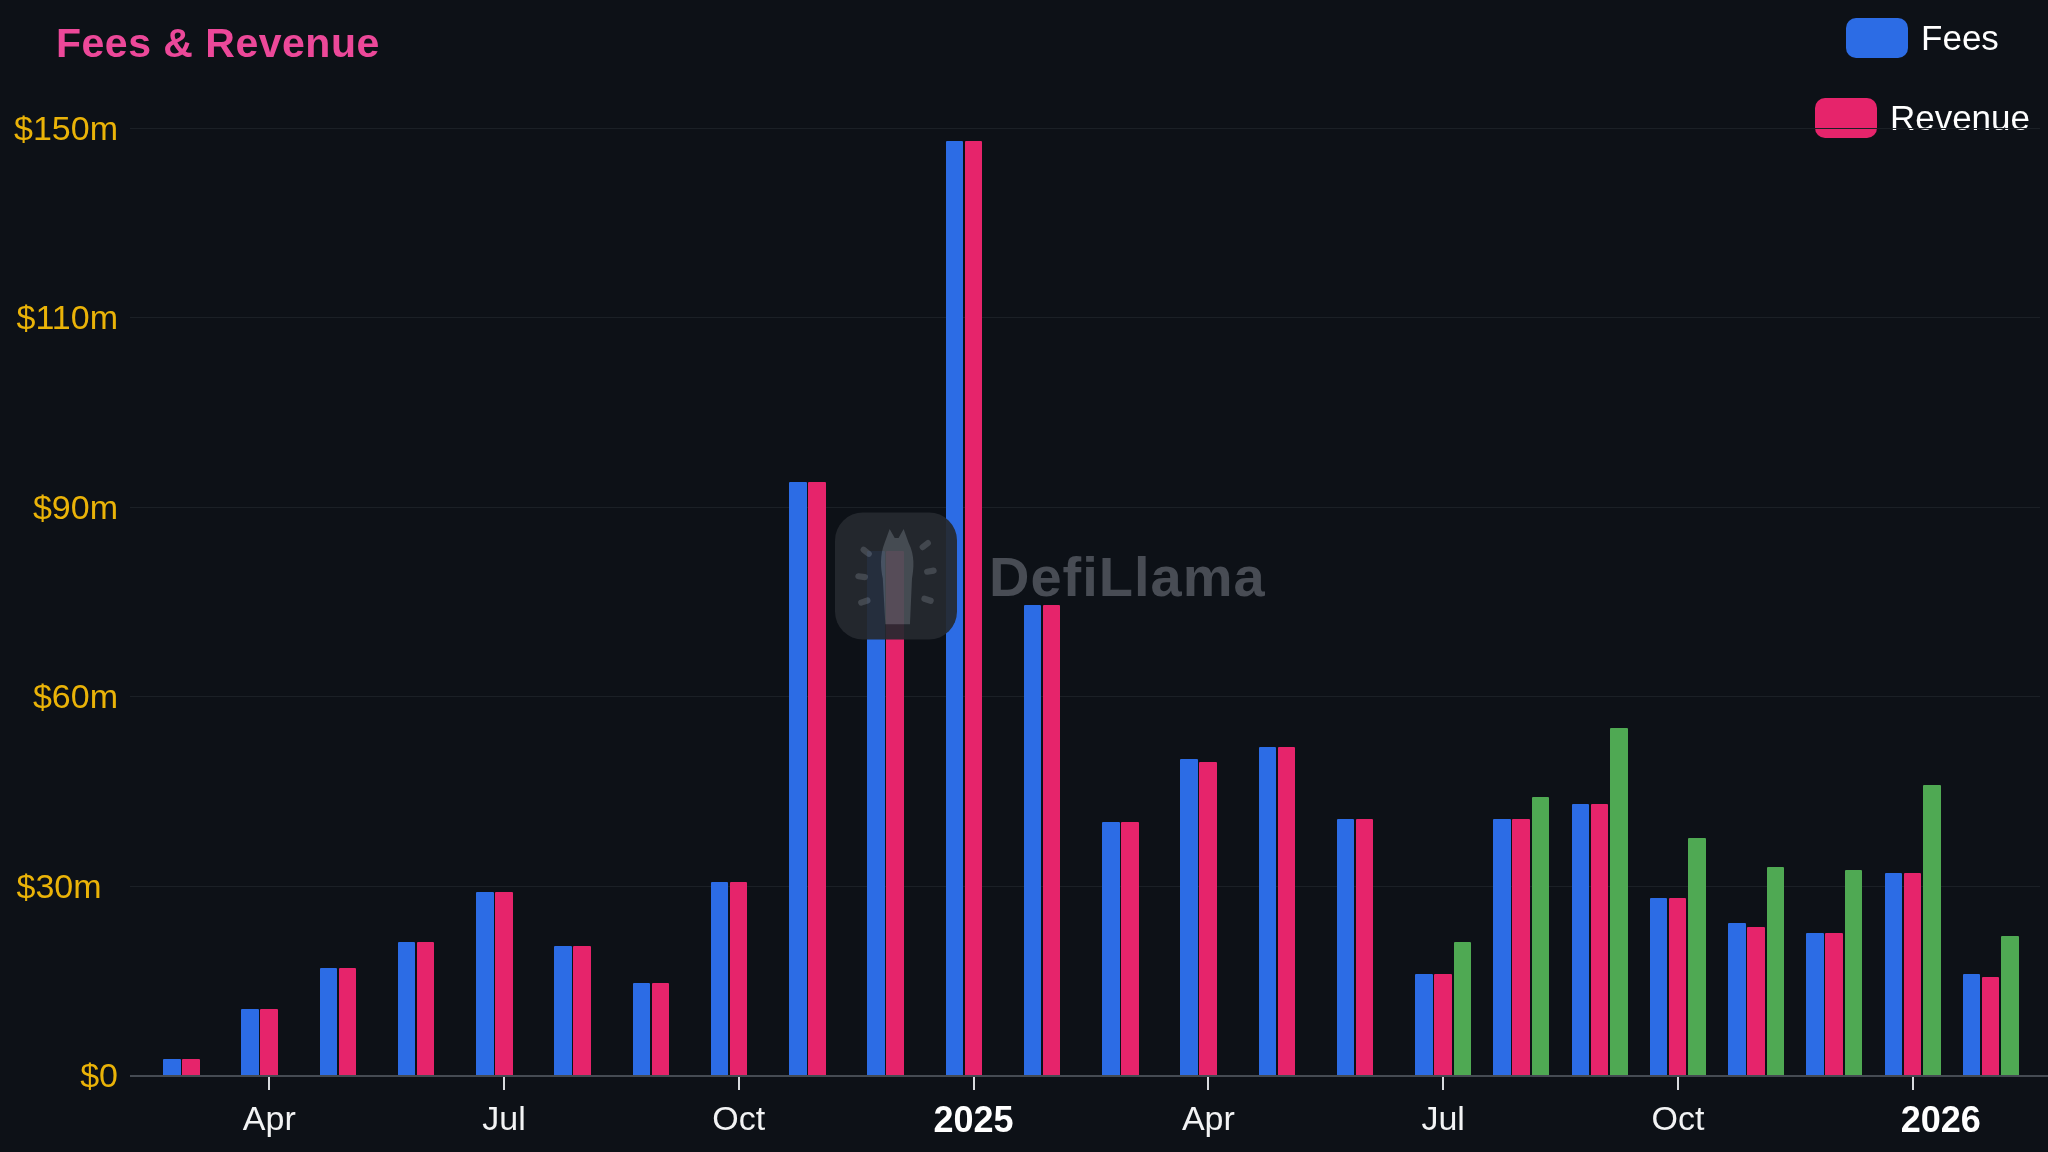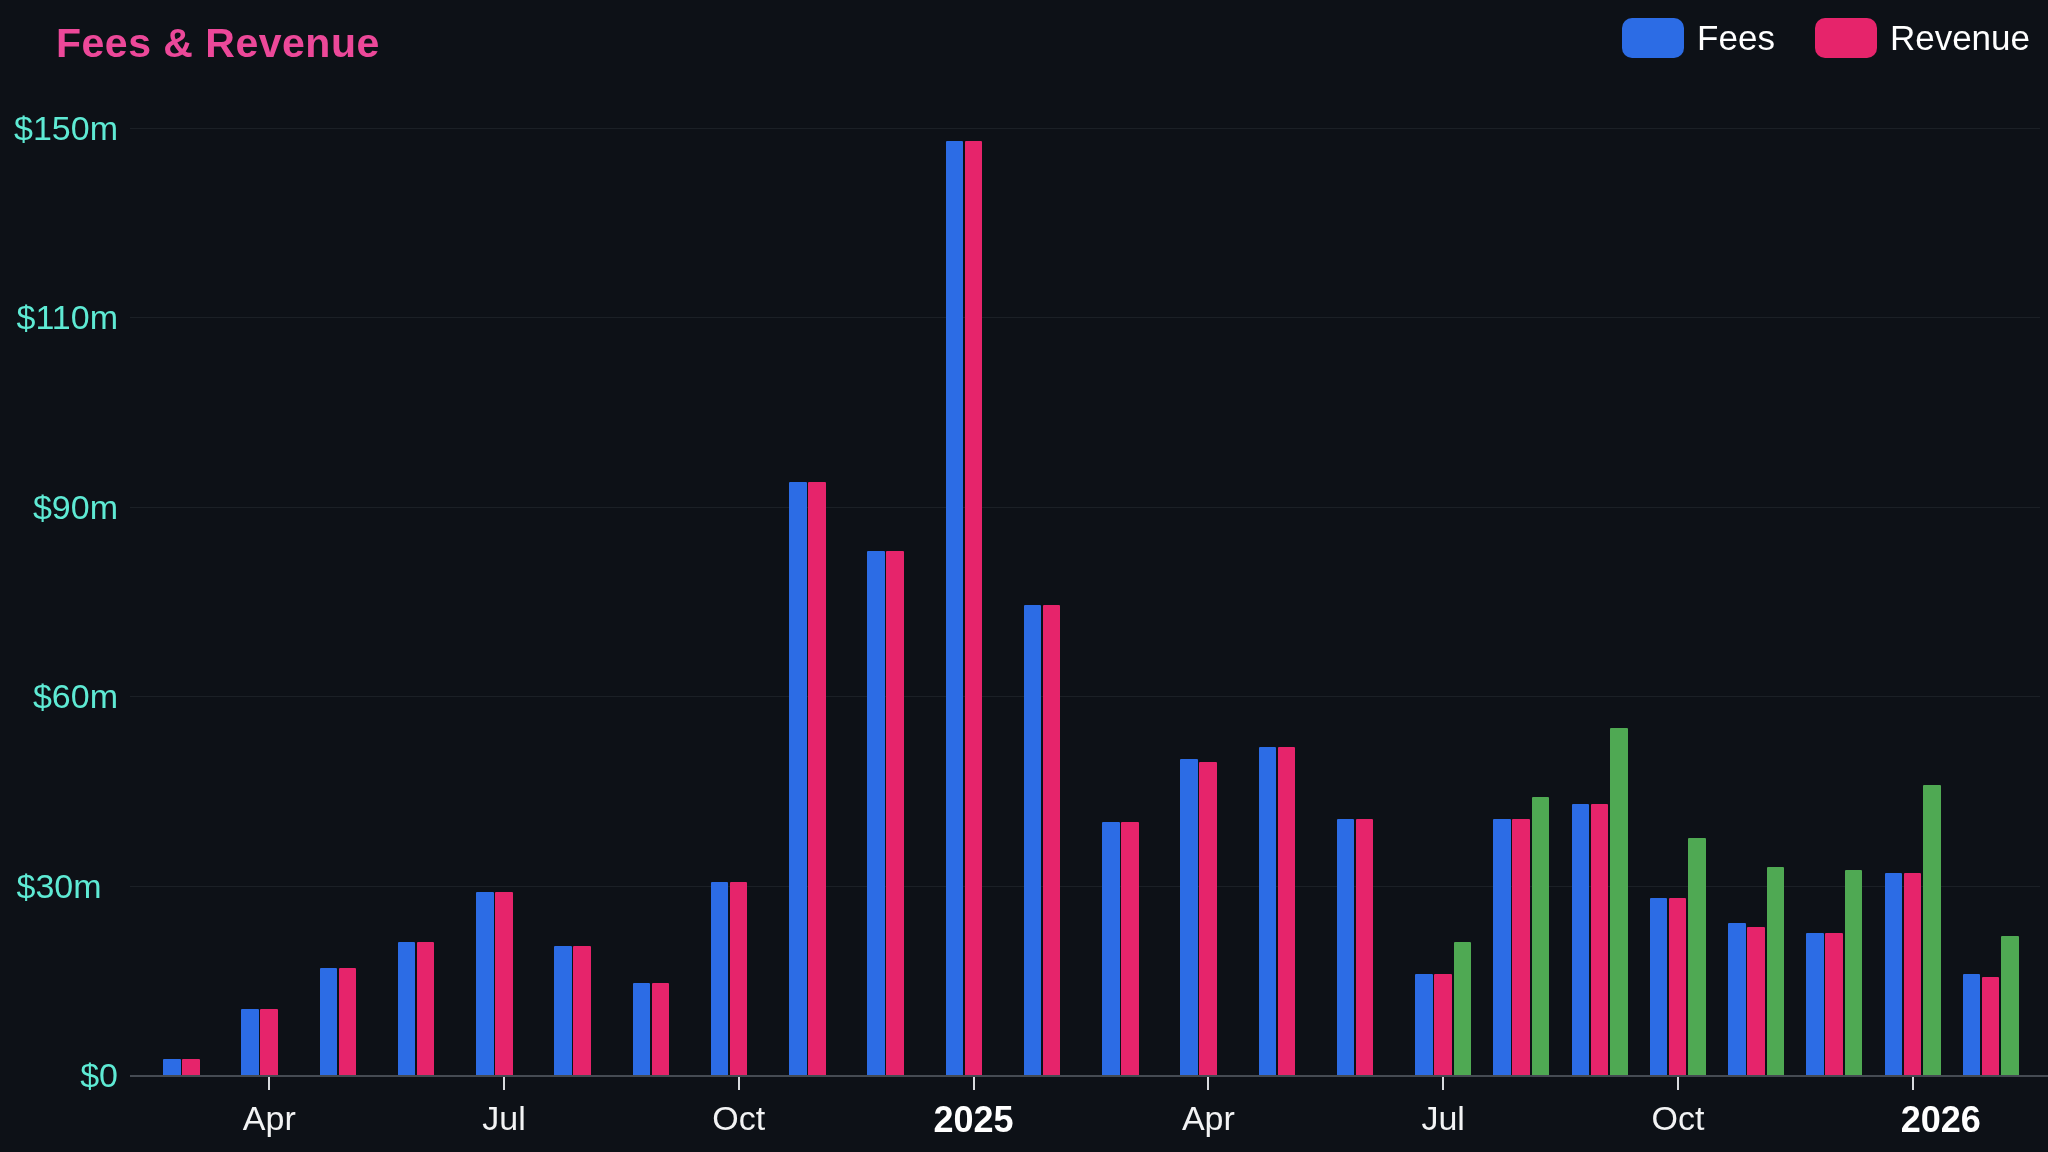--- a/index.html
+++ b/index.html
@@ -6,29 +6,29 @@
   #screen{
     position:relative;width:2048px;height:1152px;overflow:hidden;
     background:#0d1117;font-family:"Liberation Sans",sans-serif;
     -webkit-font-smoothing:antialiased;
   }
   .chart-title{
     position:absolute;left:56px;top:20px;font-size:41px;font-weight:700;
     color:#ec4899;letter-spacing:0.5px;
   }
   .legend{
-    position:absolute;top:18px;right:18px;display:flex;align-items:center;gap:40px;
+    position:absolute;top:18px;right:18px;display:flex;align-items:center;gap:40px;flex-direction:column;
   }
   .legend-item{display:flex;align-items:center;gap:13px;cursor:pointer;}
   .legend-swatch{width:62px;height:40px;border-radius:10px;}
   .legend-label{font-size:35px;color:#ffffff;}
   .gridline{position:absolute;left:130px;width:1910px;height:1px;background:#1b2026;}
   .axis-line{position:absolute;left:130px;width:1918px;height:2px;background:#454b53;}
   .y-label{
-    position:absolute;left:0;width:118px;text-align:right;color:#5eead4;
+    position:absolute;left:0;width:118px;text-align:right;color:#eab308;
     font-size:34px;transform:translateY(-50%);
   }
   .x-tick{position:absolute;width:2px;height:13px;background:#d7dade;}
   .x-label{
     position:absolute;transform:translateX(-50%);color:#f2f3f4;font-size:34px;
     white-space:nowrap;
   }
   .x-label.year{font-weight:700;font-size:36px;color:#ffffff;}
   .bar{position:absolute;border-radius:1px 1px 0 0;}
   .watermark{
@@ -138,14 +138,31 @@
       <div class="x-tick" style="left: 1207.38px; top: 1077px;"></div>
       <div class="x-label" style="left: 1208.38px; top: 1099px;">Apr</div>
       <div class="x-tick" style="left: 1442.16px; top: 1077px;"></div>
       <div class="x-label" style="left: 1443.16px; top: 1099px;">Jul</div>
       <div class="x-tick" style="left: 1676.94px; top: 1077px;"></div>
       <div class="x-label" style="left: 1677.94px; top: 1099px;">Oct</div>
       <div class="x-tick" style="left: 1911.72px; top: 1077px;"></div>
       <div class="x-label year" style="left: 1912.72px; top: 1099px; margin-left: 28px;">2026</div>
     </div>
 
+  <div class="watermark">
+    <svg width="122" height="128" viewBox="0 0 48 50">
+      <rect x="0" y="0" width="48" height="50" rx="11" fill="#25292f"></rect>
+      <g fill="#474c53">
+        <rect x="8" y="24" width="5" height="2.4" rx="1.2" transform="rotate(8 10 25)"></rect>
+        <rect x="35" y="22" width="5" height="2.4" rx="1.2" transform="rotate(-10 37 23)"></rect>
+        <rect x="10" y="14" width="5" height="2.4" rx="1.2" transform="rotate(38 12 15)"></rect>
+        <rect x="33" y="12" width="5" height="2.4" rx="1.2" transform="rotate(-38 35 13)"></rect>
+        <rect x="9" y="34" width="5" height="2.4" rx="1.2" transform="rotate(-18 11 35)"></rect>
+        <rect x="34" y="33" width="5" height="2.4" rx="1.2" transform="rotate(18 36 34)"></rect>
+      </g>
+      <path fill="#4a5057" d="M19.5 12 L21.5 6.5 L23.5 10 L25 10 L27 6.5 L29 12
+        C 31.5 17 31 22 30.3 26 L 29.5 44 L 19.8 44 L 18.8 26
+        C 18 22 17.5 17 19.5 12 Z"></path>
+    </svg>
+    <span class="watermark-text">DefiLlama</span>
+  </div>
 
 </div>
 
 </body></html>

